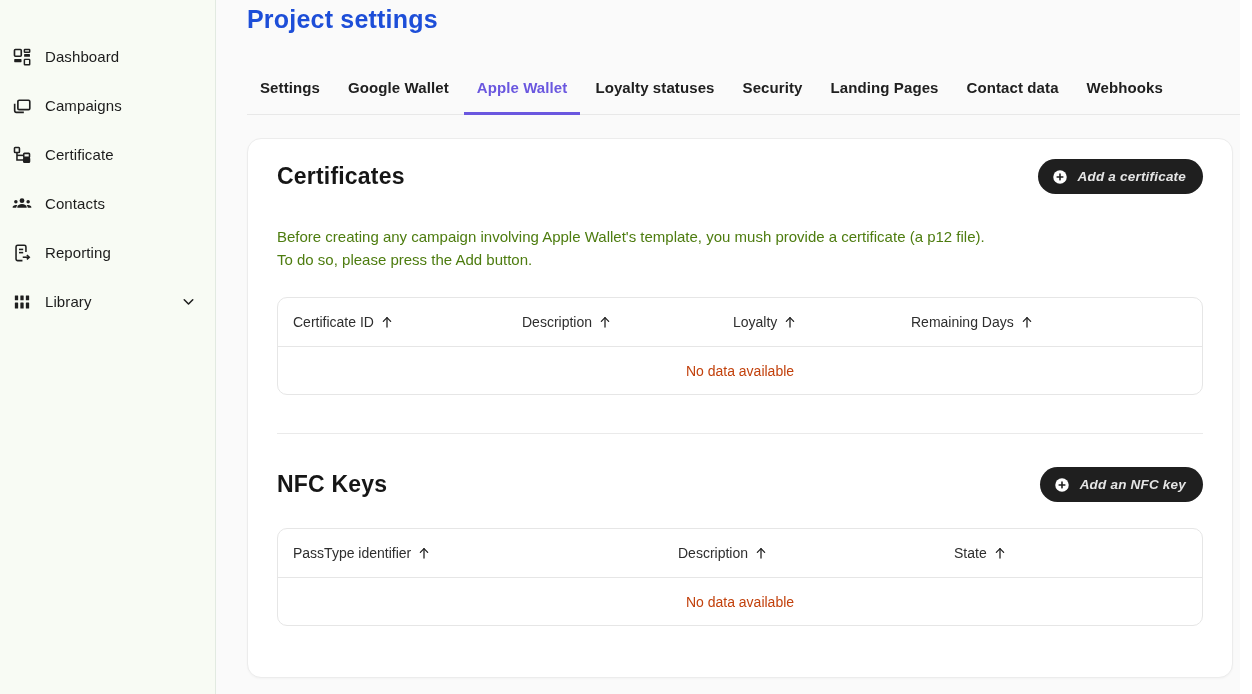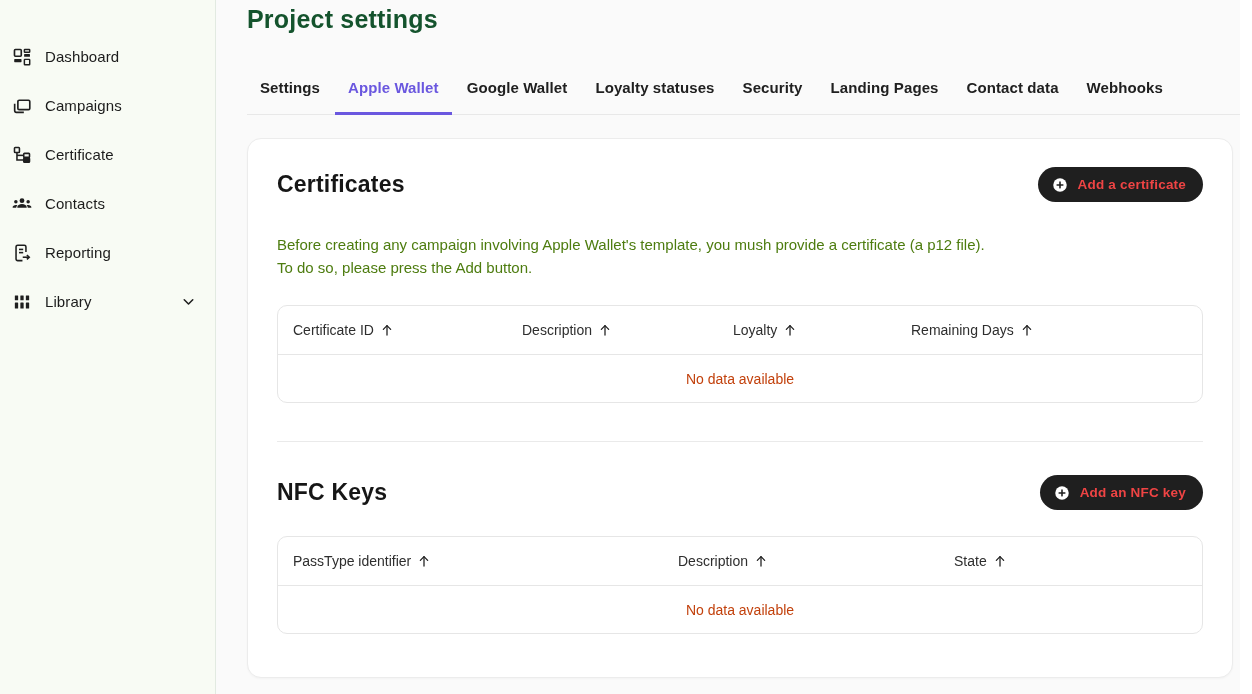--- a/index.html
+++ b/index.html
@@ -24,21 +24,21 @@
     padding: 0 18px 0 11px; cursor: pointer; color: #1c1c1c;
   }
   .side-item .icn { width: 22px; height: 22px; display: inline-flex; color: #1f1f1f; }
   .side-item .icn svg { width: 22px; height: 22px; }
   .side-item .lbl { margin-left: 12px; font-size: 15px; letter-spacing: .1px; flex: 1; }
   .side-item .chev { width: 17px; height: 17px; color: #1f1f1f; }
 
   
   .main { flex: 1; padding: 0 0 0 31px; min-width: 0; }
   .page-title {
-    font-size: 25px; font-weight: 700; color: #14532d;
+    font-size: 25px; font-weight: 700; color: #1d4ed8;
     padding-top: 5px; letter-spacing: .2px;
   }
 
   .tabs {
     display: flex; margin-top: 31px; border-bottom: 1px solid #e8e8e8;
     padding-right: 16px;
   }
   .tab {
     background: none; border: none; cursor: pointer;
     font-family: "Liberation Sans", sans-serif;
@@ -47,30 +47,30 @@
     border-bottom: 3px solid transparent; margin-bottom: -1px;
     letter-spacing: .1px;
   }
   .tab.active { color: #6a57df; border-bottom-color: #6a57df; }
 
   
   .card {
     margin-top: 23px; margin-right: 19px; min-height: 540px;
     background: #fff; border: 1px solid #ececec; border-radius: 14px;
     box-shadow: 0 1px 2px rgba(0,0,0,.03);
-    padding: 28px 29px 34px;
+    padding: 20px 29px 34px;
   }
   .sect-head { display: flex; align-items: center; justify-content: space-between; }
   .sect-title { font-size: 23px; font-weight: 700; color: #161616; letter-spacing: .2px; }
   .btn-dark {
     display: inline-flex; align-items: center; gap: 9px;
-    background: #1f1f1f; color: #ef4444; border: none; cursor: pointer;
+    background: #1f1f1f; color: #e5e5e5; border: none; cursor: pointer;
     font-family: "Liberation Sans", sans-serif;
     font-size: 13.5px; font-weight: 700; letter-spacing: .2px;
-    height: 35px; padding: 0 17px 0 13px; border-radius: 18px;
+    height: 35px; padding: 0 17px 0 13px; border-radius: 18px; font-style: italic;
   }
   .btn-dark svg { width: 18px; height: 18px; }
 
   .desc { margin-top: 31px; font-size: 15px; line-height: 23px; color: #4d7c0f; }
 
   .tbl {
     margin-top: 26px; border: 1px solid #e6e6e6; border-radius: 10px;
     overflow: hidden; background: #fff;
   }
   .tbl-head { display: grid; }
@@ -186,22 +186,22 @@
     </div>
 
   </aside>
 
   <div class="main">
 
     <h1 class="page-title">Project settings</h1>
 
     <nav class="tabs">
       <button class="tab">Settings</button>
+      <button class="tab">Google Wallet</button>
       <button class="tab active">Apple Wallet</button>
-      <button class="tab">Google Wallet</button>
       <button class="tab">Loyalty statuses</button>
       <button class="tab">Security</button>
       <button class="tab">Landing Pages</button>
       <button class="tab">Contact data</button>
       <button class="tab">Webhooks</button>
     </nav>
 
     <section class="card">
 
       <div class="sect-head">

